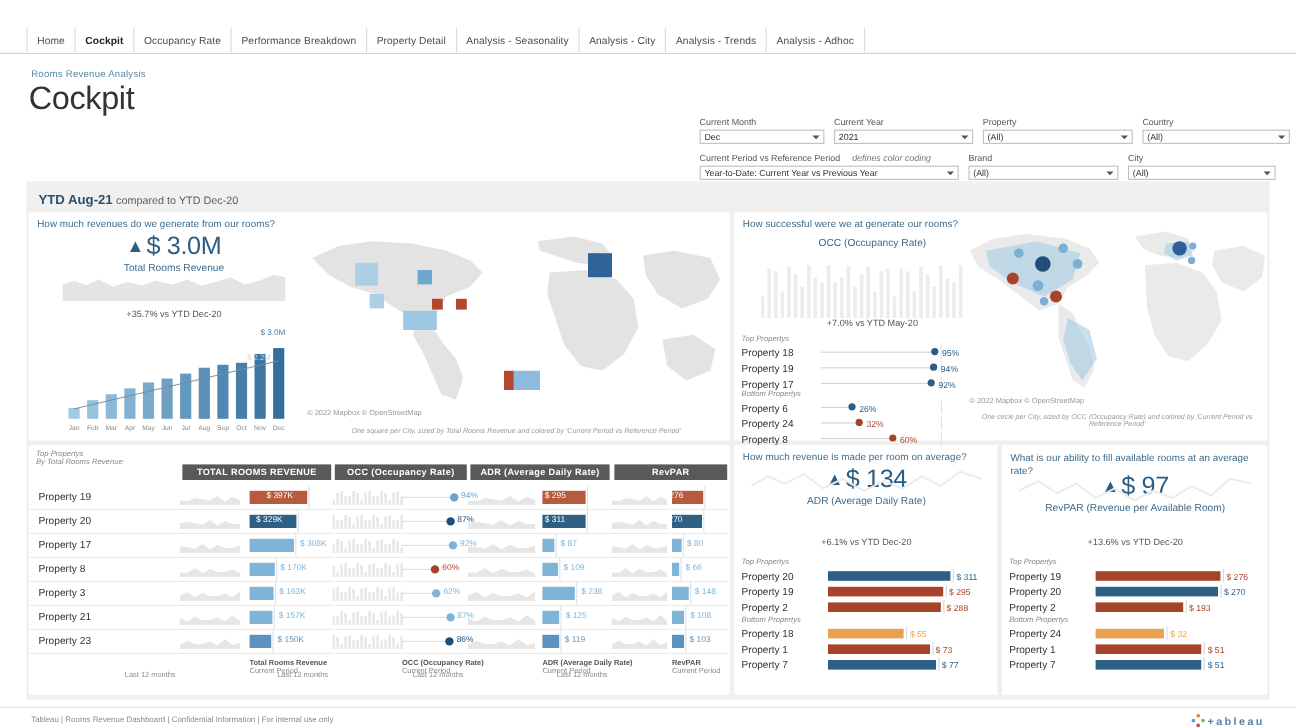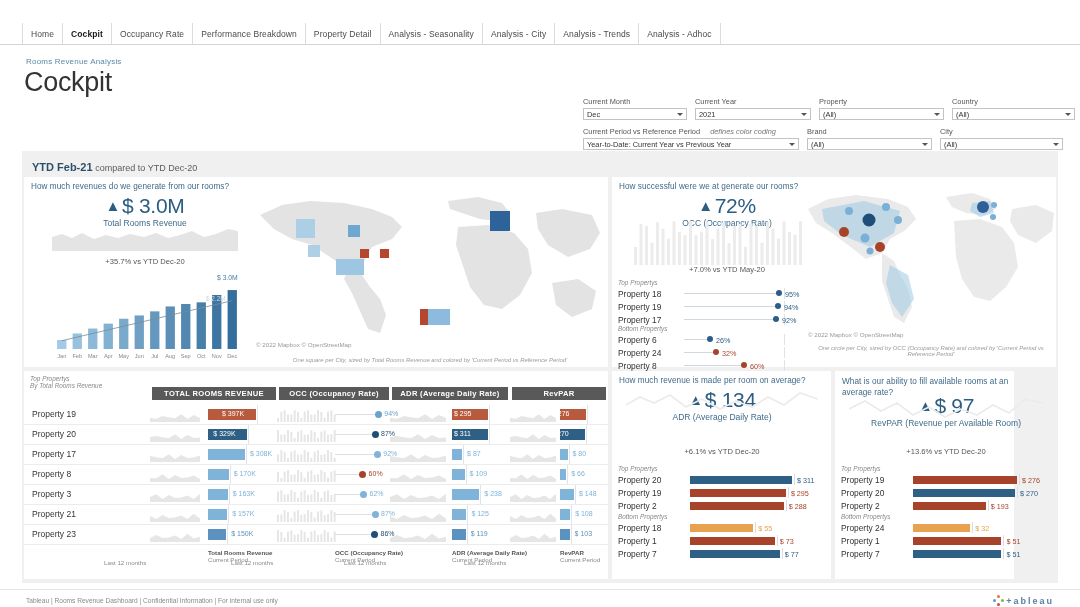--- a/index.html
+++ b/index.html
@@ -172,21 +172,21 @@
             <span>(All)</span>
             <span class="caret"></span>
           </div>
         </div>
       </div>
     </div>
   </div>
 
   <div class="canvas">
     <div class="ytd">
-      <b>YTD Feb-21</b>
+      <b>YTD Aug-21</b>
       <span>compared to YTD Dec-20</span>
     </div>
 
     <div class="panel" style="left:2px; top:26px; width:584px; height:190px;">
       <div class="qtitle">How much revenues do we generate from our rooms?</div>
 
       <div class="kpi" style="position:absolute;left:28px;top:18px;width:186px;">
         <div class="kpibig">
           <span class="tri">▲</span><span>$ 3.0M</span>
         </div>
@@ -253,23 +253,20 @@
         </svg>
       </div>
       <div class="maptxt" style="position:absolute;left:232px;top:164px;">© 2022 Mapbox  © OpenStreetMap</div>
       <div class="mapcap" style="position:absolute;left:236px;top:180px;width:340px;">One square per City, sized by Total Rooms Revenue and colored by 'Current Period vs Reference Period'</div>
     </div>
 
     <div class="panel" style="left:590px; top:26px; width:444px; height:190px;">
       <div class="qtitle">How successful were we at generate our rooms?</div>
 
       <div class="kpi" style="position:absolute;left:22px;top:18px;width:186px;">
-        <div class="kpibig">
-          <span class="tri">▲</span><span>72%</span>
-        </div>
         <div class="kpisub">OCC (Occupancy Rate)</div>
       </div>
       <svg style="position:absolute;left:22px;top:36px;" width="186" height="52" viewBox="0 0 186 52">
         <g fill="#ececec" id="occspark">
             <rect x="0" y="34" width="3" height="18"></rect>
             <rect x="5.5" y="10.828608638402677" width="3" height="41.17139136159732"></rect>
             <rect x="11" y="12.97909350069066" width="3" height="39.02090649930934"></rect>
             <rect x="16.5" y="29.898611952275534" width="3" height="22.101388047724466"></rect>
             <rect x="22" y="9.258346078872584" width="3" height="42.741653921127416"></rect>
             <rect x="27.5" y="15.655951535169805" width="3" height="36.344048464830195"></rect>
@@ -799,21 +796,21 @@
             <div class="pname" style="width: 72px;">Property 7</div>
             <div class="pbarwrap">
               <div style="position: absolute; left: 0px; top: 2px; height: 8px; width: 89.76px; background: rgb(46, 95, 133);"></div>
               <div style="position: absolute; left: 91.76px; top: 0px; width: 1px; height: 11px; background: rgb(215, 221, 226);"></div>
               <div class="pval" style="position: absolute; left: 94.76px; top: 2px; color: rgb(46, 95, 133);">$ 77</div>
             </div>
           </div>
         </div>
     </div>
 
-    <div class="panel" style="left:813px; top:220px; width:179px; height:208px;">
+    <div class="panel" style="left:813px; top:220px; width:221px; height:208px;">
       <div class="qtitle" style="line-height:1.35;">What is our ability to fill available rooms at an average rate?</div>
       <div class="kpi" style="position:absolute;left:14px;top:24px;width:194px;">
         <div class="kpibig">
           <span class="tri">▲</span><span>$ 97</span>
         </div>
         <div class="kpisub">RevPAR (Revenue per Available Room)</div>
       </div>
       <svg style="position:absolute;left:14px;top:22px;" width="194" height="34" viewBox="0 0 194 34">
         <polyline points="0,16 16,8 32,18 48,10 64,22 80,14 96,24 112,16 128,22 144,12 160,20 176,6 194,10" fill="none" stroke="#ebebeb" stroke-width="1.6"></polyline>
       </svg>

